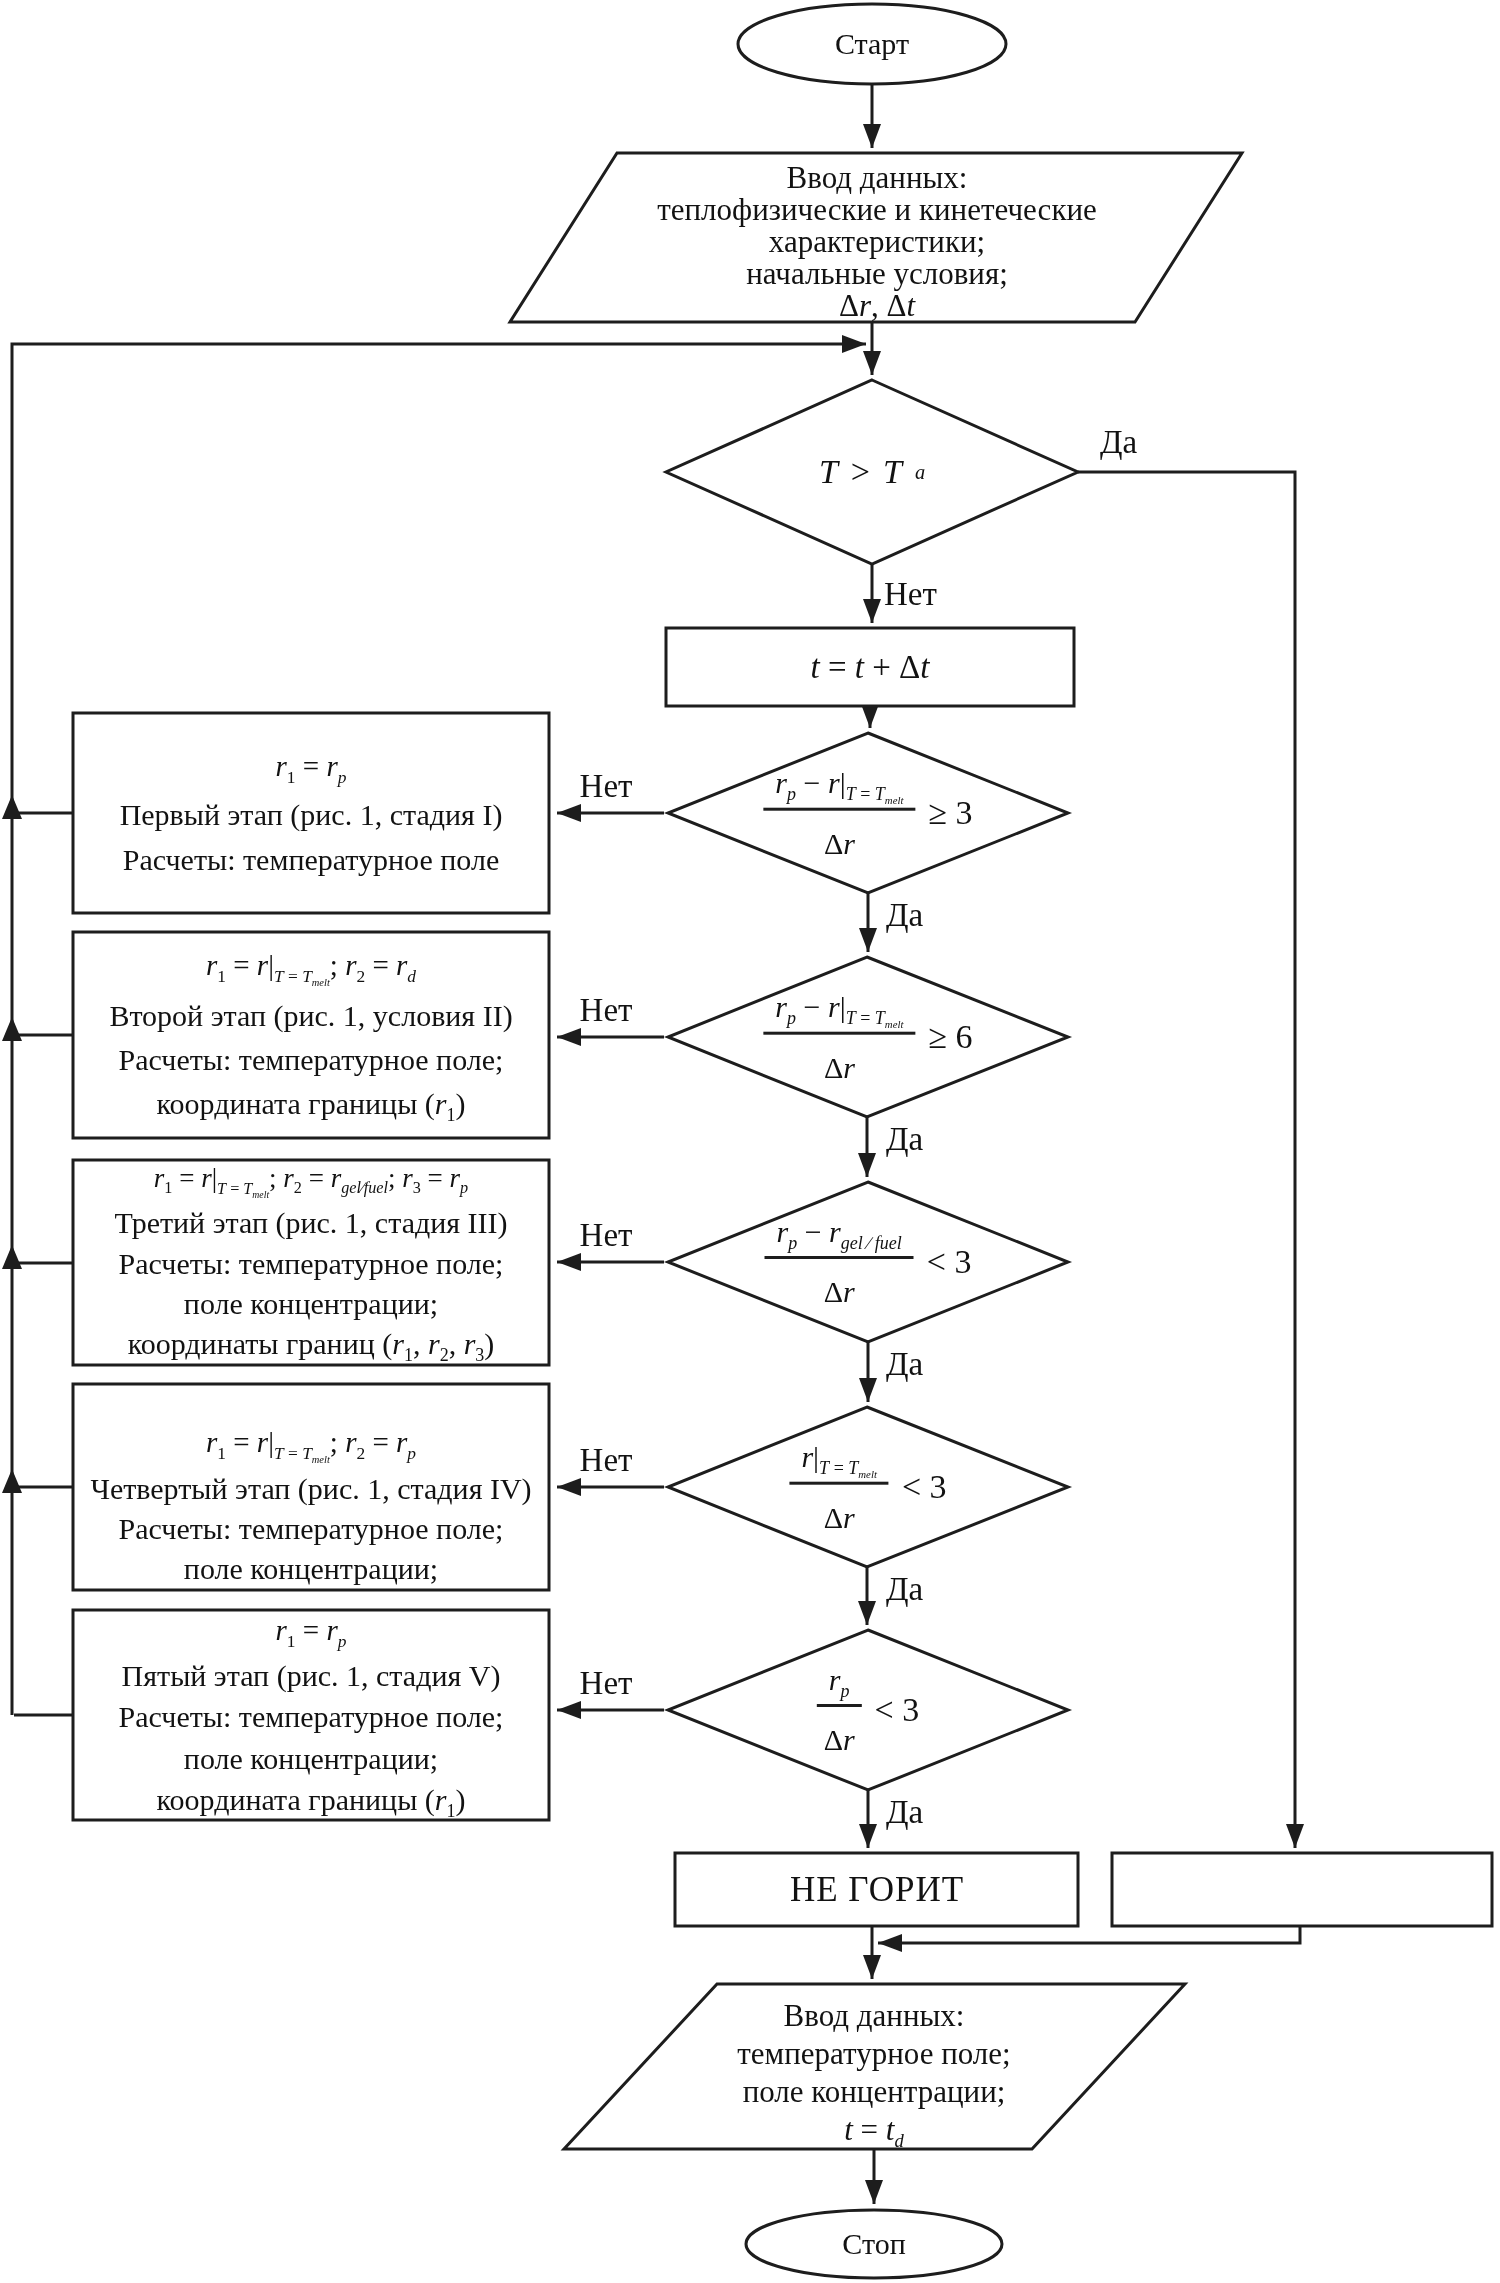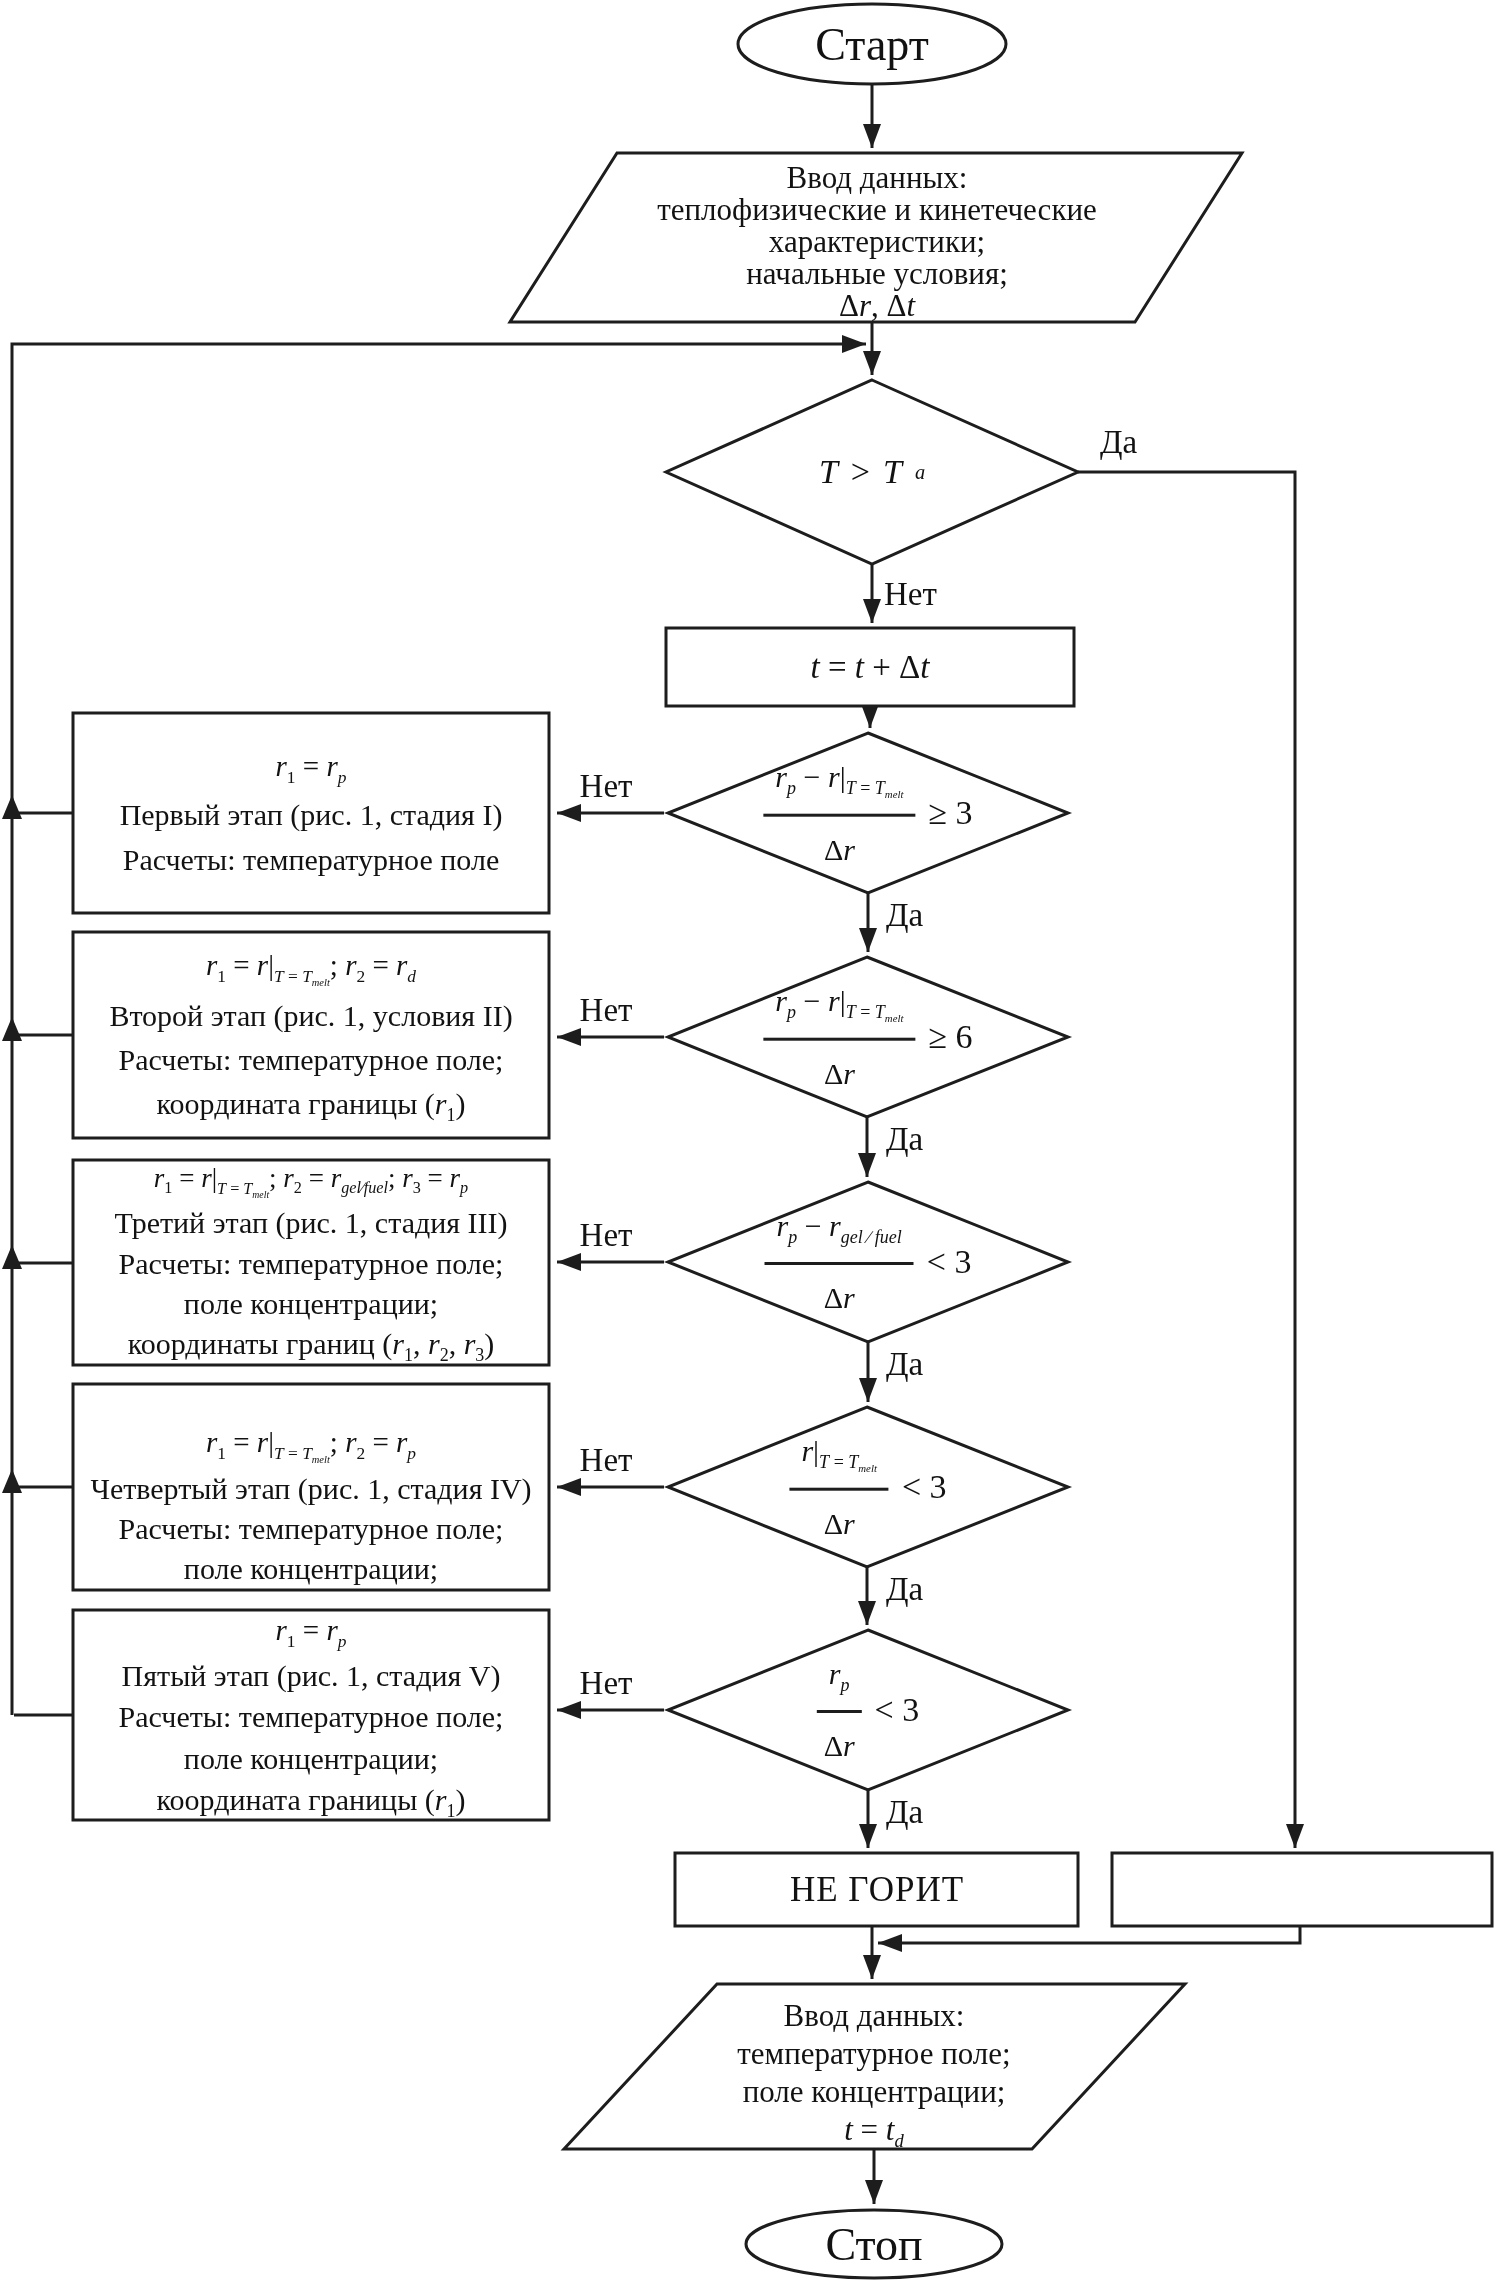--- a/index.html
+++ b/index.html
@@ -5,31 +5,31 @@
   html,body{margin:0;padding:0;background:#fff}
   #stage{position:relative;width:1500px;height:2283px;background:#fff;overflow:hidden;
          font-family:"Liberation Serif","DejaVu Serif",serif;color:#121212}
   svg.wires{position:absolute;left:0;top:0}
   svg.wires .sh{fill:#ffffff;stroke:#1d1d1d;stroke-width:3}
   svg.wires .ln{fill:none;stroke:#1d1d1d;stroke-width:3}
   svg.wires .ah{fill:#1d1d1d;stroke:none}
 
   .txt{position:absolute;color:#121212}
   .center{transform:translate(-50%,-50%);text-align:center}
-  .term{font-size:46px}
+  .term{font-size:30px}
   .io{text-align:center;font-size:31px;line-height:32px}
   .io2{text-align:center;font-size:31px;line-height:38px}
   .lbl{position:absolute;font-size:33px}
   .no-side{left:556px;width:100px;text-align:center}
 
   .dmd{position:absolute;transform:translate(-50%,-50%);display:flex;align-items:center;
        gap:13px;font-size:30px;white-space:nowrap}
   .dmd.simple{font-size:34px}
   .frac{display:flex;flex-direction:column;align-items:center}
-  .num{padding:0 12px 19px;border-bottom:3px solid #1d1d1d}
+  .num{padding:0 12px 7px;border-bottom:3px solid #1d1d1d}
   .den{padding-top:16px}
   .cond{font-size:34px}
 
   .stage-box{position:absolute;left:83px;width:456px;display:flex;flex-direction:column;
              justify-content:center;align-items:center;text-align:center;gap:9px;
              font-size:30px;line-height:1.18}
   .stage-box .f{font-size:29px;white-space:nowrap;margin-bottom:5px}
 
   sub{font-size:.6em;line-height:0}
   .proc{font-size:33px}

